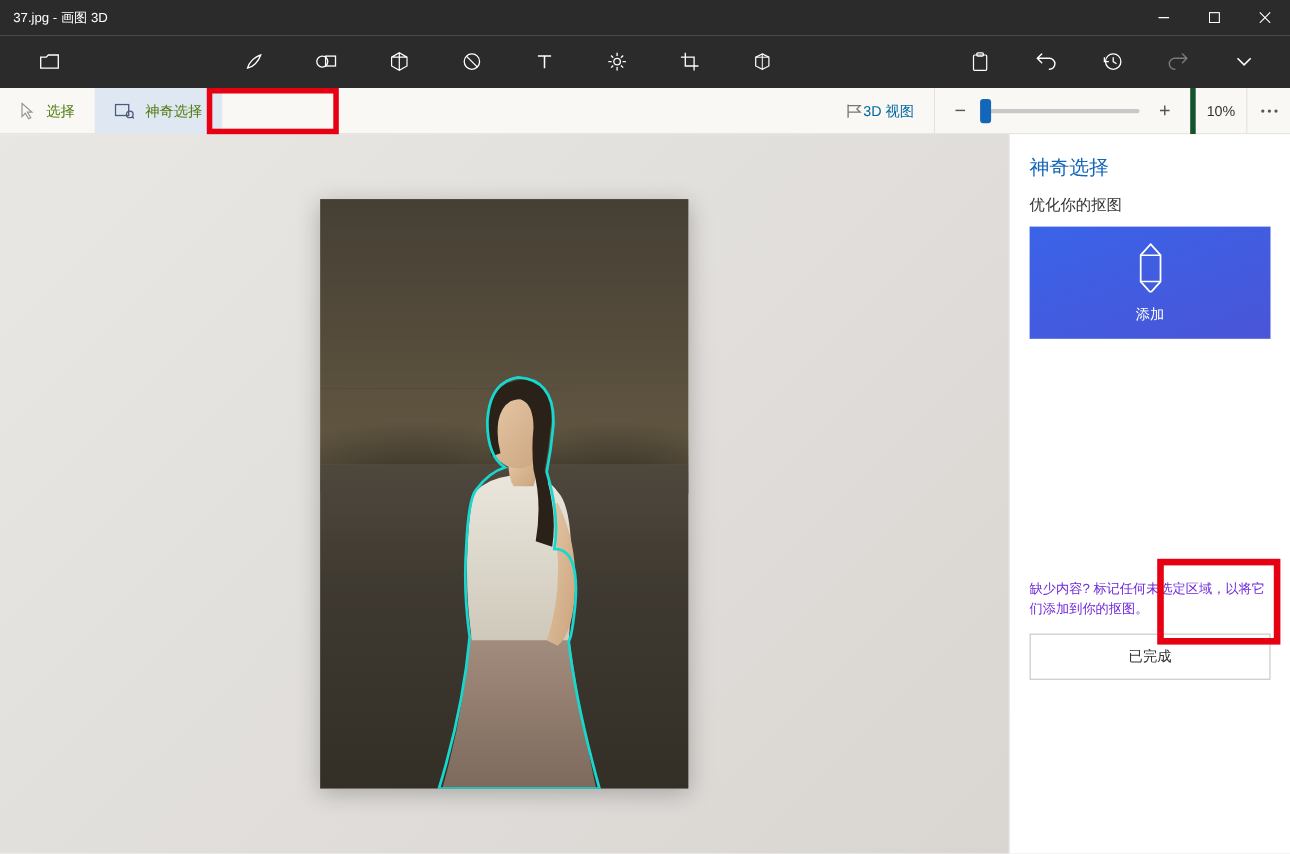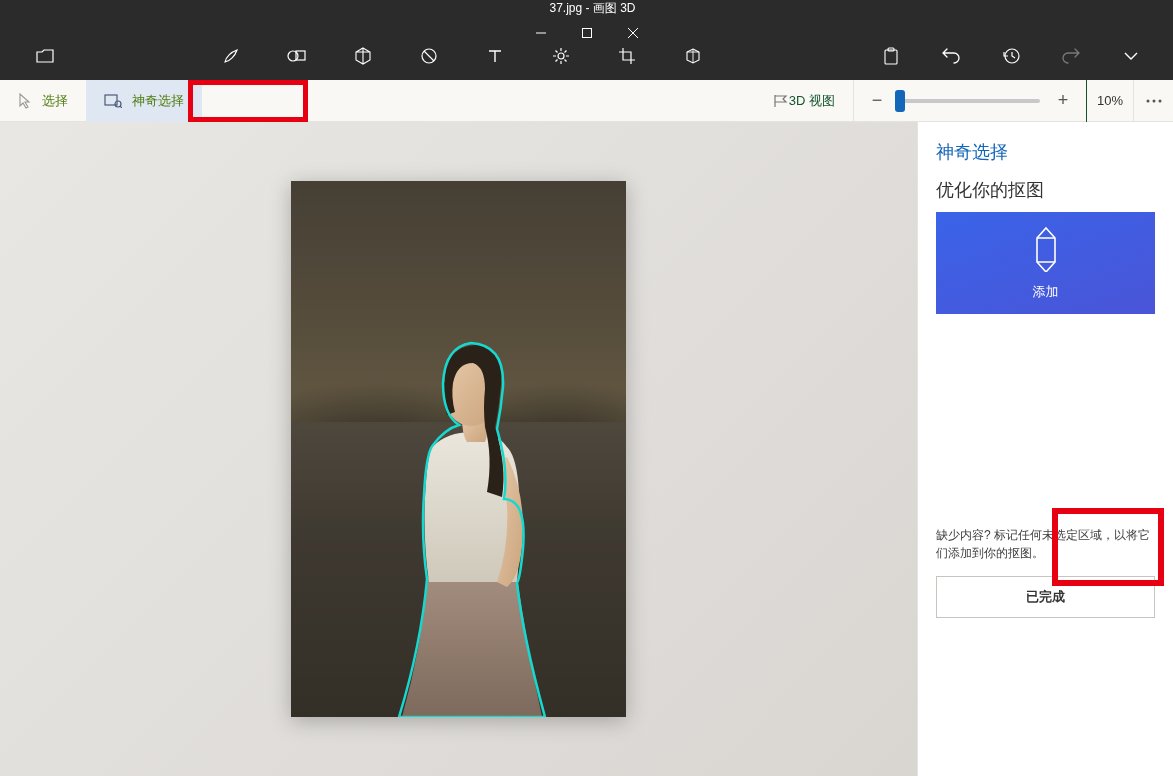--- a/index.html
+++ b/index.html
@@ -1,19 +1,19 @@
 <!DOCTYPE html>
 <html><head>
 <meta charset="utf-8">
 <style>
   * { box-sizing: border-box; margin: 0; padding: 0; font-family: "Microsoft YaHei", "Segoe UI", sans-serif; }
   body { width: 1173px; height: 776px; overflow: hidden; background: #f0f0f0; }
 
   
-  .titlebar { height: 32px; background: #2b2b2b; color: #fff; display: flex; align-items: center; justify-content: space-between; font-size: 12px; flex-direction: column; }
+  .titlebar { height: 32px; background: #2b2b2b; color: #fff; display: flex; align-items: center; justify-content: space-between; font-size: 12px; }
   .titlebar-left { padding-left: 12px; }
   .titlebar-right { display: flex; }
   .win-btn { width: 46px; height: 32px; display: flex; align-items: center; justify-content: center; color: #fff; }
 
   
   .toolbar { height: 48px; background: #2b2b2b; display: flex; align-items: center; }
   .tool-group-left, .tool-group-right, .tool-group-mid { display: flex; align-items: center; }
   .tool-group-left { padding-left: 12px; }
   .tool-btn { width: 66px; height: 48px; display: flex; align-items: center; justify-content: center; color: #fff; }
   .tool-sep { flex: 1; }
@@ -21,23 +21,23 @@
   .history-btn { width: 56px; height: 48px; display: flex; align-items: center; justify-content: center; color: #fff; }
   .history-btn.disabled { color: #7a7a7a; }
 
   
   .secondbar { height: 42px; background: #faf8f5; display: flex; align-items: center; border-bottom: 1px solid #e6e3df; }
   .sec-btn { height: 42px; display: flex; align-items: center; justify-content: center; gap: 10px; padding: 0 18px; font-size: 13px; color: #4d7c0f; }
   .sec-btn .ico { color: #9a9691; display:flex; align-items:center; }
   .sec-btn.magic { background: #dfe7f2; position: relative; }
   .highlight-box-magic { position: absolute; left: 188px; top: 80px; width: 120px; height: 42px; border: 5px solid #e60012; pointer-events:none; z-index: 50; }
   .sec-sep { flex: 1; }
-  .view3d { display:flex; align-items:center; font-size:13px; color:#14532d; padding:0 18px; height:42px;}
+  .view3d { display:flex; align-items:center; font-size:13px; color:#0369a1; padding:0 18px; height:42px;}
   .zoom-group { display: flex; align-items: center; gap: 14px; padding: 0 14px; height: 42px; border-left: 1px solid #e6e3df; }
-  .zoom-pct { font-size: 13px; color:#333; padding:12px 10px; border-left:1px solid #14532d; height:42px; display:flex; align-items:center;}
+  .zoom-pct { font-size: 13px; color:#333; padding:12px 10px; border-left:5px solid #14532d; height:42px; display:flex; align-items:center;}
   .more-btn { width:40px; height:42px; display:flex; align-items:center; justify-content:center; color:#555; border-left:1px solid #e6e3df;}
   .slider-track { width:140px; height:4px; background:#c8c8c8; border-radius:2px; position:relative;}
   .slider-thumb { position:absolute; left:0; top:50%; transform:translate(-50%,-50%); width:10px; height:22px; background:#1466b8; border-radius:3px;}
   .zoom-minus,.zoom-plus{ width:18px; text-align:center; font-size:18px; color:#555;}
 
   
   .main { display: flex; height: calc(776px - 32px - 48px - 42px); }
   .canvas-area { flex: 1; background: linear-gradient(135deg, #e9e7e4 0%, #d9d6d2 100%); display: flex; align-items: center; justify-content: center; position: relative; }
   .canvas { width: 335px; height: 536px; position: relative; overflow: hidden; box-shadow: 0 4px 20px rgba(0,0,0,0.25); }
   .scene { position:absolute; inset:0; }
@@ -45,31 +45,31 @@
   .mountain { position:absolute; top:32%; left:-10%; right:-10%; height:18%; background: radial-gradient(ellipse 60% 100% at 30% 100%, #3e3a30 0%, transparent 70%), radial-gradient(ellipse 50% 100% at 75% 100%, #3c382e 0%, transparent 70%); }
   .water { position:absolute; top:45%; left:0; right:0; bottom:0; background: linear-gradient(180deg, #7a7060 0%, #5e564a 40%, #4a4338 100%); }
   .darken { position:absolute; inset:0; background: rgba(25,22,18,0.45); }
   
   .person { position:absolute; left:50%; bottom:0; transform:translateX(-46%); width:200px; height:420px; }
   .person svg { width:100%; height:100%; overflow:visible; }
 
   
   .panel { width: 256px; background: #fff; border-left: 1px solid #e6e3df; padding: 18px 18px; display:flex; flex-direction:column; }
   .panel-title { color: #1466b8; font-size: 18px; margin-bottom: 14px; }
-  .panel-sub { font-size: 18px; color:#333; margin-bottom: 10px; }
+  .panel-sub { font-size: 14px; color:#333; margin-bottom: 10px; }
   .tool-cards { display:flex; gap:8px; margin-bottom: 20px; }
   .card { flex:1; height:102px; border:1px solid #d9d6d2; display:flex; flex-direction:column; align-items:center; justify-content:center; gap:10px; font-size:13px; color:#333; }
   .card.add { background: linear-gradient(160deg, #3a63e8 0%, #4a55d8 100%); color:#fff; border:none;}
   .card .card-icon { width:32px; height:48px; display:flex; align-items:center; justify-content:center; }
-  .hint { font-size: 12px; color:#404040; line-height:1.5; margin-top:auto; margin-bottom:14px;}
+  .hint { font-size: 12px; color:#6d28d9; line-height:1.5; margin-top:auto; margin-bottom:14px;}
   .checkbox-row { display:flex; align-items:center; gap:10px; font-size:13px; color:#333; margin-bottom:24px;}
   .chk { width:18px; height:18px; border:1.5px solid #1466b8; display:flex; align-items:center; justify-content:center; color:#1466b8;}
   .btn-row { display:flex; gap:10px; }
   .btn { flex:1; height:42px; border:1px solid #c8c5c0; display:flex; align-items:center; justify-content:center; font-size:13px; color:#333; background:#fff;}
-  .btn.done { position:relative;font-weight:bold;}
+  .btn.done { position:relative;}
   .highlight-box-done { position:absolute; right:9px; bottom:190px; width:112px; height:78px; border:6px solid #e60012; pointer-events:none; z-index:50;}
 
   svg { display:block; }
 </style>
 </head>
 <body>
 
 <div class="titlebar">
   <div class="titlebar-left">37.jpg - 画图 3D</div>
   <div class="titlebar-right">

